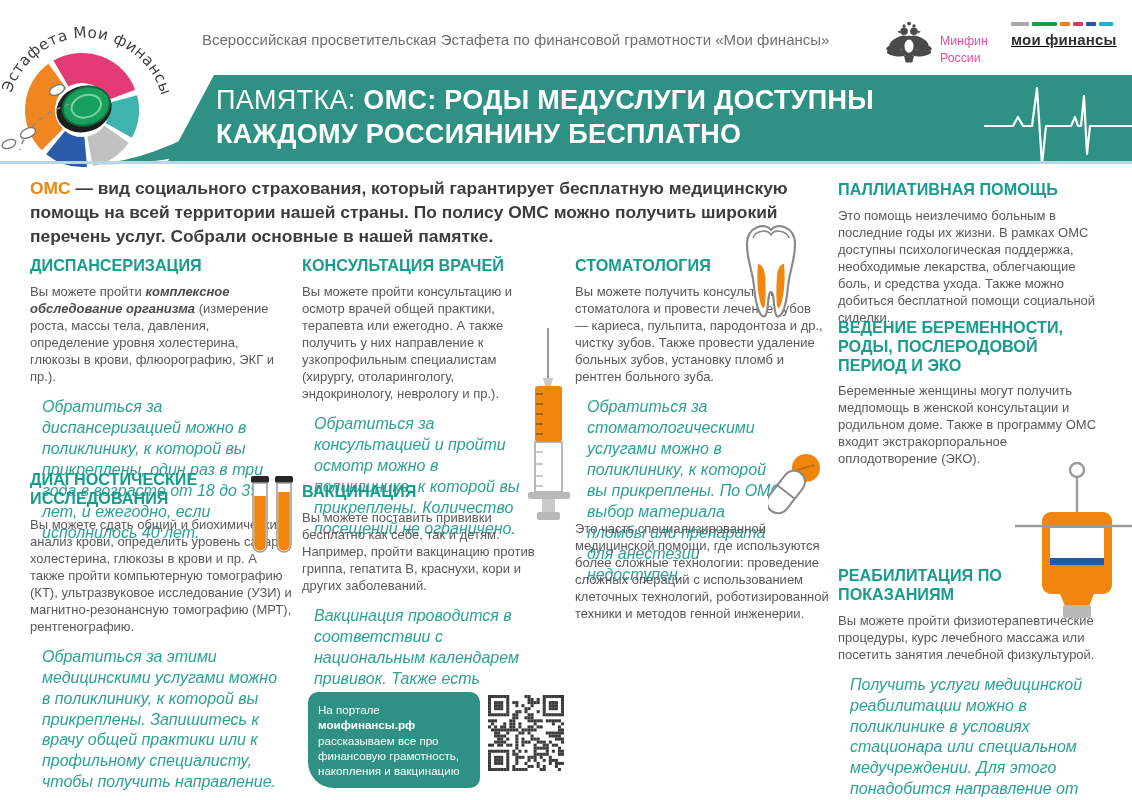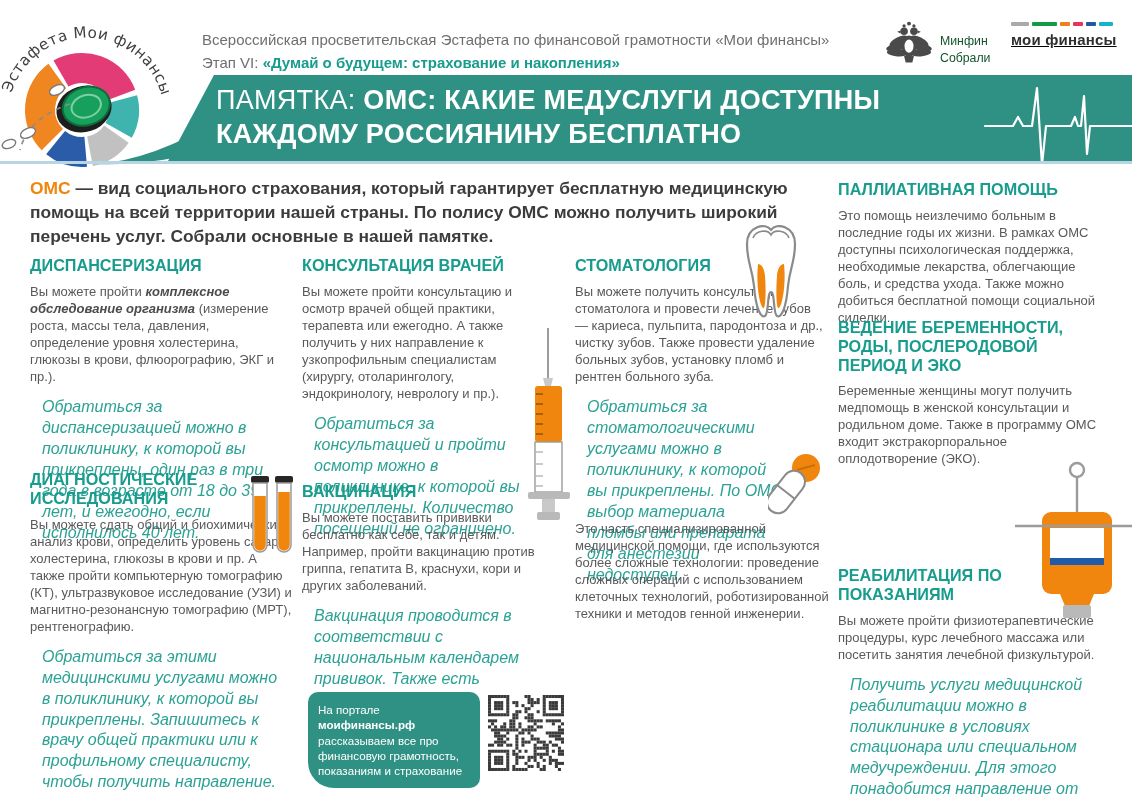--- a/index.html
+++ b/index.html
@@ -7,21 +7,21 @@
     --orange:#F0860D; --body:#58595B; --dark:#3C3C3B;
   }
   html,body{margin:0;padding:0;background:#e8e8e8;}
   .page{position:relative;width:1132px;height:800px;background:#fff;overflow:hidden;
         font-family:"Liberation Sans",sans-serif;}
   
   .hdr-sub{position:absolute;left:202px;top:28px;font-size:15px;color:#6F6F6F;line-height:1.55;}
   .hdr-highlight{color:var(--heading);font-weight:bold;}
   .logo-mark{position:absolute;left:0;top:6px;width:178px;height:168px;}
   .minfin{position:absolute;left:886px;top:18px;width:46px;height:48px;}
-  .minfin-label{position:absolute;left:940px;top:33px;font-size:12.3px;color:#14532d;line-height:1.35;}
+  .minfin-label{position:absolute;left:940px;top:33px;font-size:12.3px;color:#ec4899;line-height:1.35;}
   .mf-logo{position:absolute;left:1011px;top:22px;width:110px;text-decoration:underline;}
   .mf-dashes{display:flex;gap:3px;height:4px;margin-bottom:5px;}
   .mf-dashes span{display:block;height:4px;border-radius:1px;}
   .mf-word{font-size:15px;font-weight:bold;color:#2F2F2F;letter-spacing:.2px;}
   
   .banner{position:absolute;left:168px;top:75px;width:964px;height:86px;background:var(--teal);
           clip-path:polygon(46px 0,100% 0,100% 100%,0 100%);}
   .banner-text{position:absolute;left:216px;top:83px;color:#fff;font-size:27px;line-height:1.27;
                letter-spacing:.3px;font-weight:bold;white-space:nowrap;}
   .banner-prefix{font-weight:normal;}
@@ -76,21 +76,20 @@
     <path d="M70,98 Q28,112 20,144" fill="none" stroke="#8A8A8A" stroke-width="1.6" stroke-dasharray="5,5"></path>
     <g fill="#fff" stroke="#777" stroke-width="1.4">
       <ellipse cx="57" cy="84" rx="8" ry="4.6" transform="rotate(-25 57 84)"></ellipse>
       <ellipse cx="28" cy="127" rx="8" ry="4.6" transform="rotate(-25 28 127)"></ellipse>
       <ellipse cx="9" cy="138" rx="7" ry="4.2" transform="rotate(-20 9 138)"></ellipse>
     </g>
   </svg>
 
   <div class="hdr-sub">
     <div>Всероссийская просветительская Эстафета по финансовой грамотности «Мои финансы»</div>
-    <div><span>Этап VI: </span><span class="hdr-highlight">«Думай о будущем: страхование и накопления»</span></div>
   </div>
 
   <svg class="minfin" viewBox="0 0 56 56" xmlns="http://www.w3.org/2000/svg">
     <g fill="#4A4A4A">
       <ellipse cx="15" cy="27" rx="12" ry="4.6" transform="rotate(-28 15 27)"></ellipse>
       <ellipse cx="13" cy="34" rx="13" ry="4.6" transform="rotate(-12 13 34)"></ellipse>
       <ellipse cx="14" cy="41" rx="13" ry="4.6" transform="rotate(4 14 41)"></ellipse>
       <ellipse cx="41" cy="27" rx="12" ry="4.6" transform="rotate(28 41 27)"></ellipse>
       <ellipse cx="43" cy="34" rx="13" ry="4.6" transform="rotate(12 43 34)"></ellipse>
       <ellipse cx="42" cy="41" rx="13" ry="4.6" transform="rotate(-4 42 41)"></ellipse>
@@ -101,41 +100,41 @@
         <path d="M38.4,14 l4,1.6 -4,2 z"></path>
       <circle cx="22" cy="8.4" r="2"></circle>
         <circle cx="34" cy="8.4" r="2"></circle>
         <circle cx="28" cy="5.6" r="2.4"></circle>
       <path d="M22,45 h12 l-2,8 h-8 z"></path>
     </g>
     <ellipse cx="28" cy="33" rx="5.5" ry="8" fill="#fff"></ellipse>
   </svg>
   <div class="minfin-label">
     <div>Минфин</div>
-    <div>Собрали</div>
+    <div>России</div>
   </div>
 
   <div class="mf-logo">
     <div class="mf-dashes">
       <span style="width:18px;background:#A9A9A9"></span>
         <span style="width:25px;background:#149B46"></span>
       <span style="width:10px;background:#F08019"></span>
         <span style="width:10px;background:#E73360"></span>
       <span style="width:10px;background:#2057A7"></span>
         <span style="width:14px;background:#12B5C9"></span>
     </div>
     <div class="mf-word">мои финансы</div>
   </div>
 
   <div class="banner"></div>
   <svg class="swoosh" viewBox="0 0 130 50" xmlns="http://www.w3.org/2000/svg">
     <path d="M0,48 Q58,44 126,2 L126,30 Q62,50 0,48 Z" fill="#2F9183"></path>
   </svg>
   <div class="banner-text">
-    <div><span class="banner-prefix">ПАМЯТКА: </span><span>ОМС: КАКИЕ МЕДУСЛУГИ ДОСТУПНЫ</span></div>
+    <div><span class="banner-prefix">ПАМЯТКА: </span><span>ОМС: РОДЫ МЕДУСЛУГИ ДОСТУПНЫ</span></div>
     <div>КАЖДОМУ РОССИЯНИНУ БЕСПЛАТНО</div>
   </div>
   <svg class="ecg" viewBox="0 0 147 100" xmlns="http://www.w3.org/2000/svg">
     <path d="M0,46 H28 L33,37 38,46 H47 L52,8 57,85 61,46 H86 L90,37 93,46 H96 L99,16 102,74 105,46 H147" fill="none" stroke="#fff" stroke-width="2.2" stroke-linejoin="round" stroke-linecap="round"></path>
   </svg>
   <div class="rule"></div>
 
   <div class="intro">
     <span class="lead">ОМС</span><span> — вид социального страхования, который гарантирует бесплатную медицинскую помощь на всей территории нашей страны. По полису ОМС можно получить широкий перечень услуг. Собрали основные в нашей памятке.</span>
   </div>
@@ -190,21 +189,21 @@
         <line x1="8" y1="136" x2="15" y2="136"></line>
       <line x1="8" y1="148" x2="15" y2="148"></line>
         <line x1="8" y1="158" x2="15" y2="158"></line>
     </g>
     <rect x="0" y="164" width="42" height="7" rx="2" fill="#B9B9B9"></rect>
     <rect x="14" y="171" width="13" height="13" fill="#C9C9C9"></rect>
     <rect x="9" y="184" width="23" height="8" rx="2" fill="#B9B9B9"></rect>
   </svg>
 
   <div class="qr-box">
-    <span>На портале </span><b>моифинансы.рф</b><span> рассказываем все про финансовую грамотность, показаниям и страхование</span>
+    <span>На портале </span><b>моифинансы.рф</b><span> рассказываем все про финансовую грамотность, накопления и вакцинацию</span>
   </div>
   <div class="qr-code"><svg width="76" height="76" viewBox="0 0 75 75" xmlns="http://www.w3.org/2000/svg">
         <rect width="100%" height="100%" fill="#fff"></rect>
         <g fill="#3A3A3A">
           <rect x="36" y="0" width="3" height="3"></rect>
           <rect x="39" y="0" width="3" height="3"></rect>
           <rect x="39" y="3" width="3" height="3"></rect>
           <rect x="42" y="3" width="3" height="3"></rect>
           <rect x="48" y="3" width="3" height="3"></rect>
           <rect x="24" y="6" width="3" height="3"></rect>

